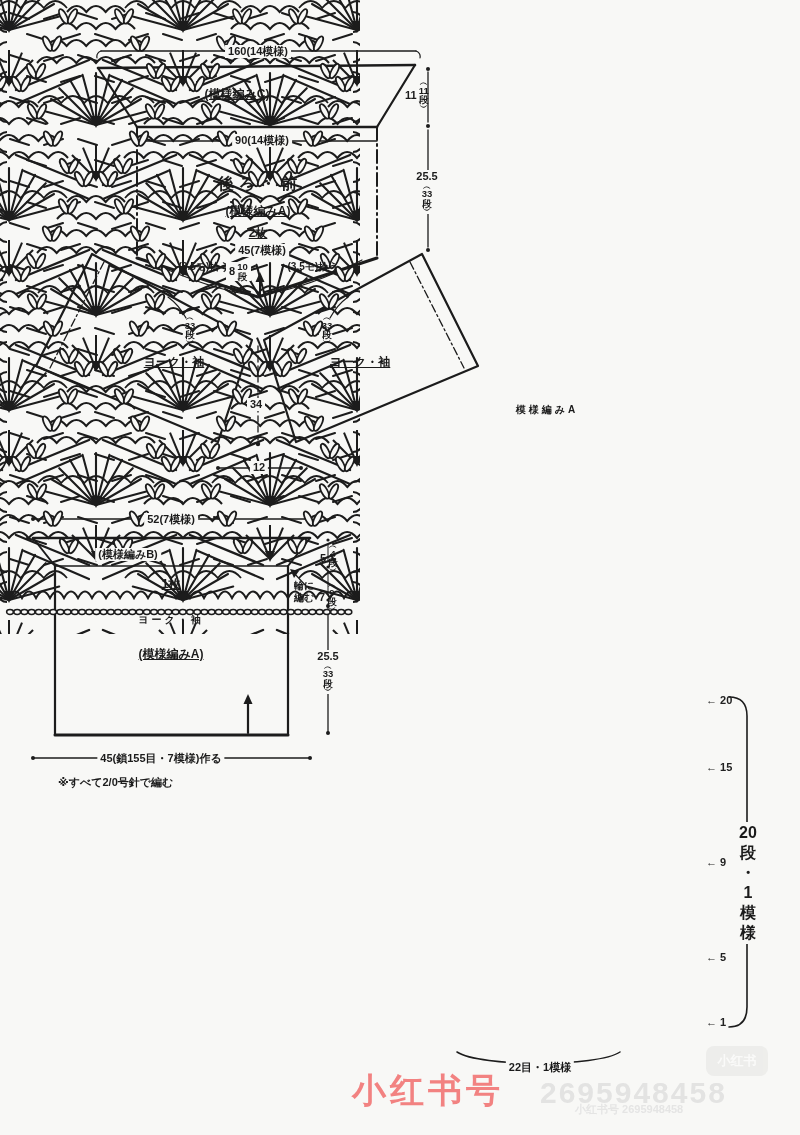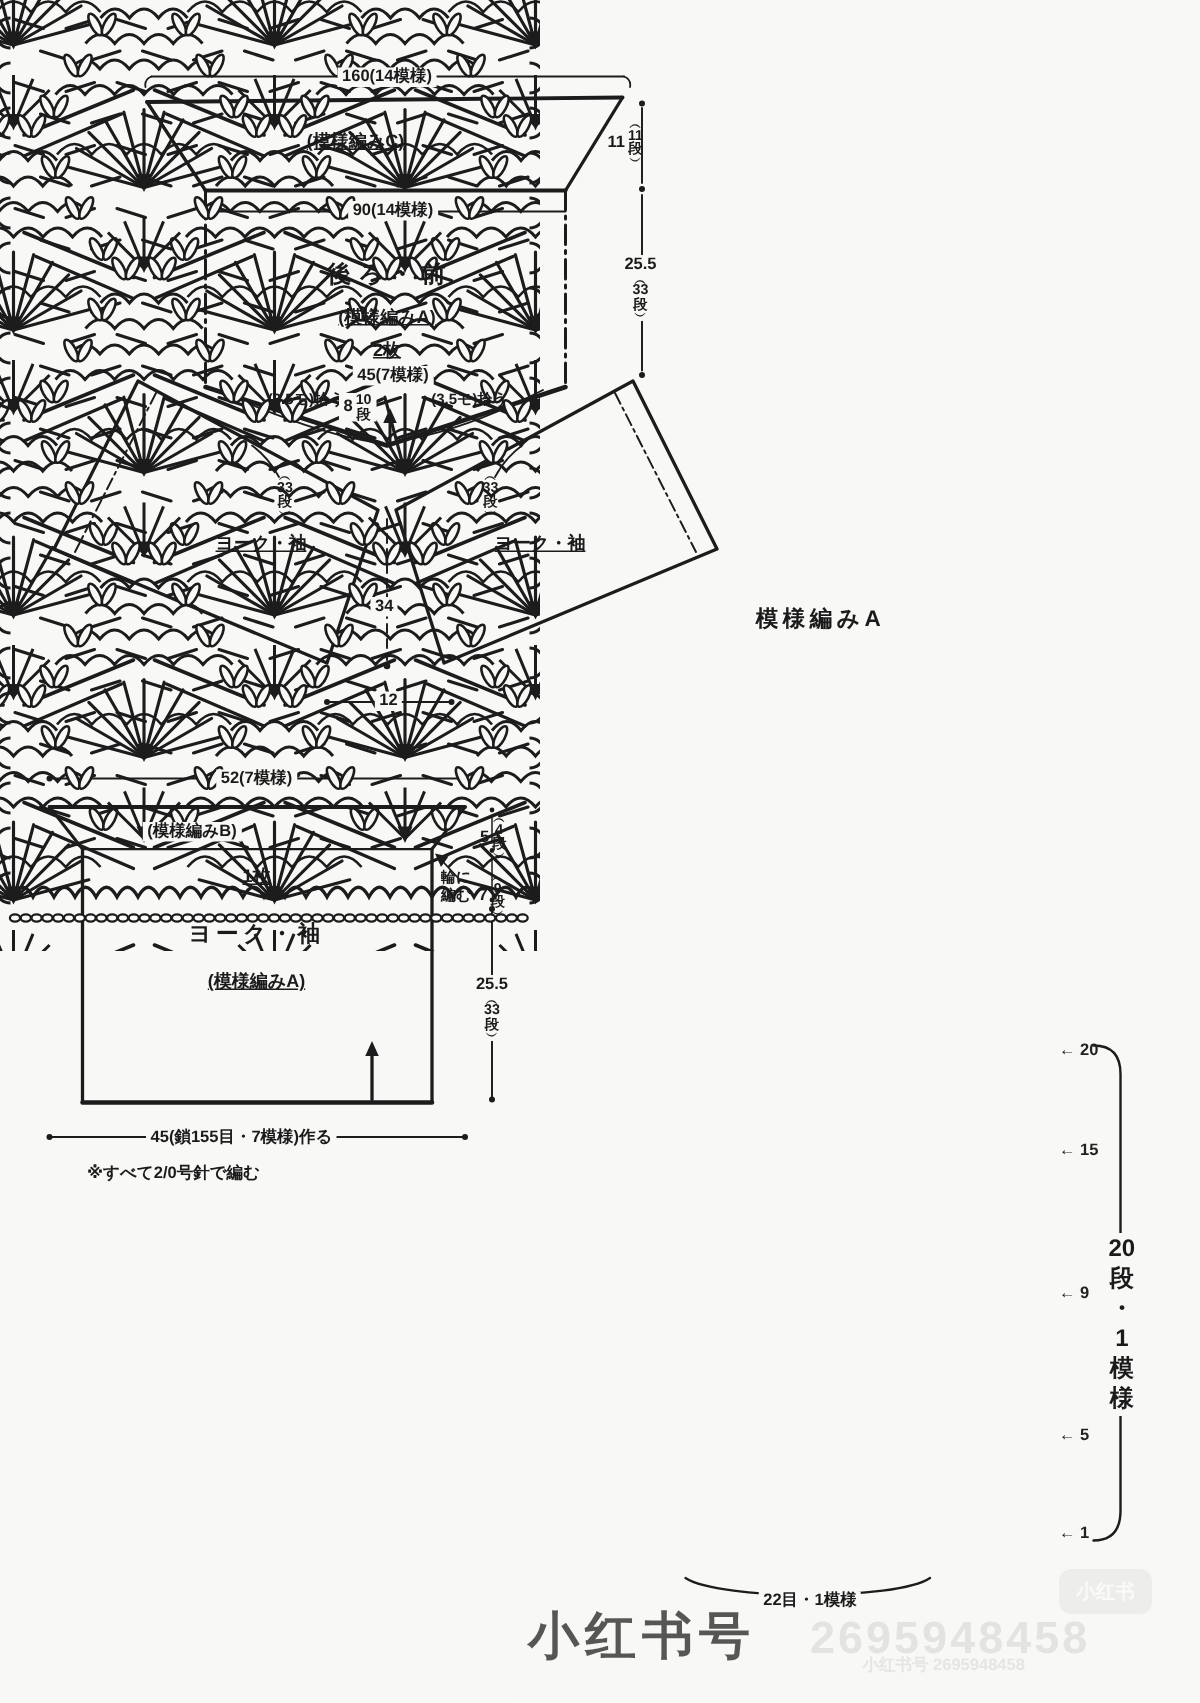--- a/index.html
+++ b/index.html
@@ -5,33 +5,33 @@
   html,body{margin:0;padding:0;background:#ffffff;}
   #page{position:relative;width:800px;height:1135px;background:#f8f8f6;overflow:hidden;
         font-family:"Liberation Sans","DejaVu Sans",sans-serif;color:#1b1b1b;}
   #page svg{position:absolute;left:0;top:0;}
   #chart-svg{left:352px;top:430px;}
   .lbl{position:absolute;white-space:nowrap;font-weight:700;font-size:11px;line-height:1.15;color:#1b1b1b;}
   .ctr{transform:translateX(-50%);}
   .bg{background:#f8f8f6;padding:0 3px;}
   .f10{font-size:10px;}
   .f12{font-size:12px;text-decoration:underline;}
-  .f15{font-size:15px;letter-spacing:3px;}
+  .f15{font-size:10px;letter-spacing:3px;}
   .f16{font-size:16px;letter-spacing:5px;}
   .m-row{display:flex;align-items:center;gap:2px;}
   .m-col{display:flex;flex-direction:column;align-items:center;gap:1px;}
   .vstack{display:flex;flex-direction:column;align-items:center;line-height:1;font-size:9.5px;font-weight:700;}
   .vstack .po,.vstack .pc{font-size:8px;line-height:.7;}
   .val{font-size:11px;font-weight:700;}
   .rowmark{position:absolute;display:flex;align-items:center;gap:2px;font-size:11px;font-weight:700;color:#222;}
   .stacklines{display:flex;flex-direction:column;align-items:center;line-height:1.25;font-size:16px;font-weight:700;
               background:#f8f8f6;padding:1px 2px;}
   .stacklines span{display:block;}
   .note2{font-size:10px;line-height:1.15;text-align:center;font-weight:700;}
-  .wm{position:absolute;font-weight:700;color:#000000;}
+  .wm{position:absolute;font-weight:700;color:#ef4444;}
   #wm-brand{left:352px;top:1068px;font-size:34px;letter-spacing:4px;opacity:.65;}
   #wm-number{left:540px;top:1076px;font-size:30px;letter-spacing:2px;color:#d8d8d8;opacity:.65;}
   #wm-sub{left:575px;top:1102px;font-size:11px;color:#e3e3e3;opacity:.9;}
   #wm-badge{left:706px;top:1046px;width:62px;height:30px;background:#ececea;border-radius:8px;
             display:flex;align-items:center;justify-content:center;font-size:13px;font-weight:700;color:#fbfbfa;opacity:.9;}
 </style>
 </head>
 <body>
 
 <div id="page">

